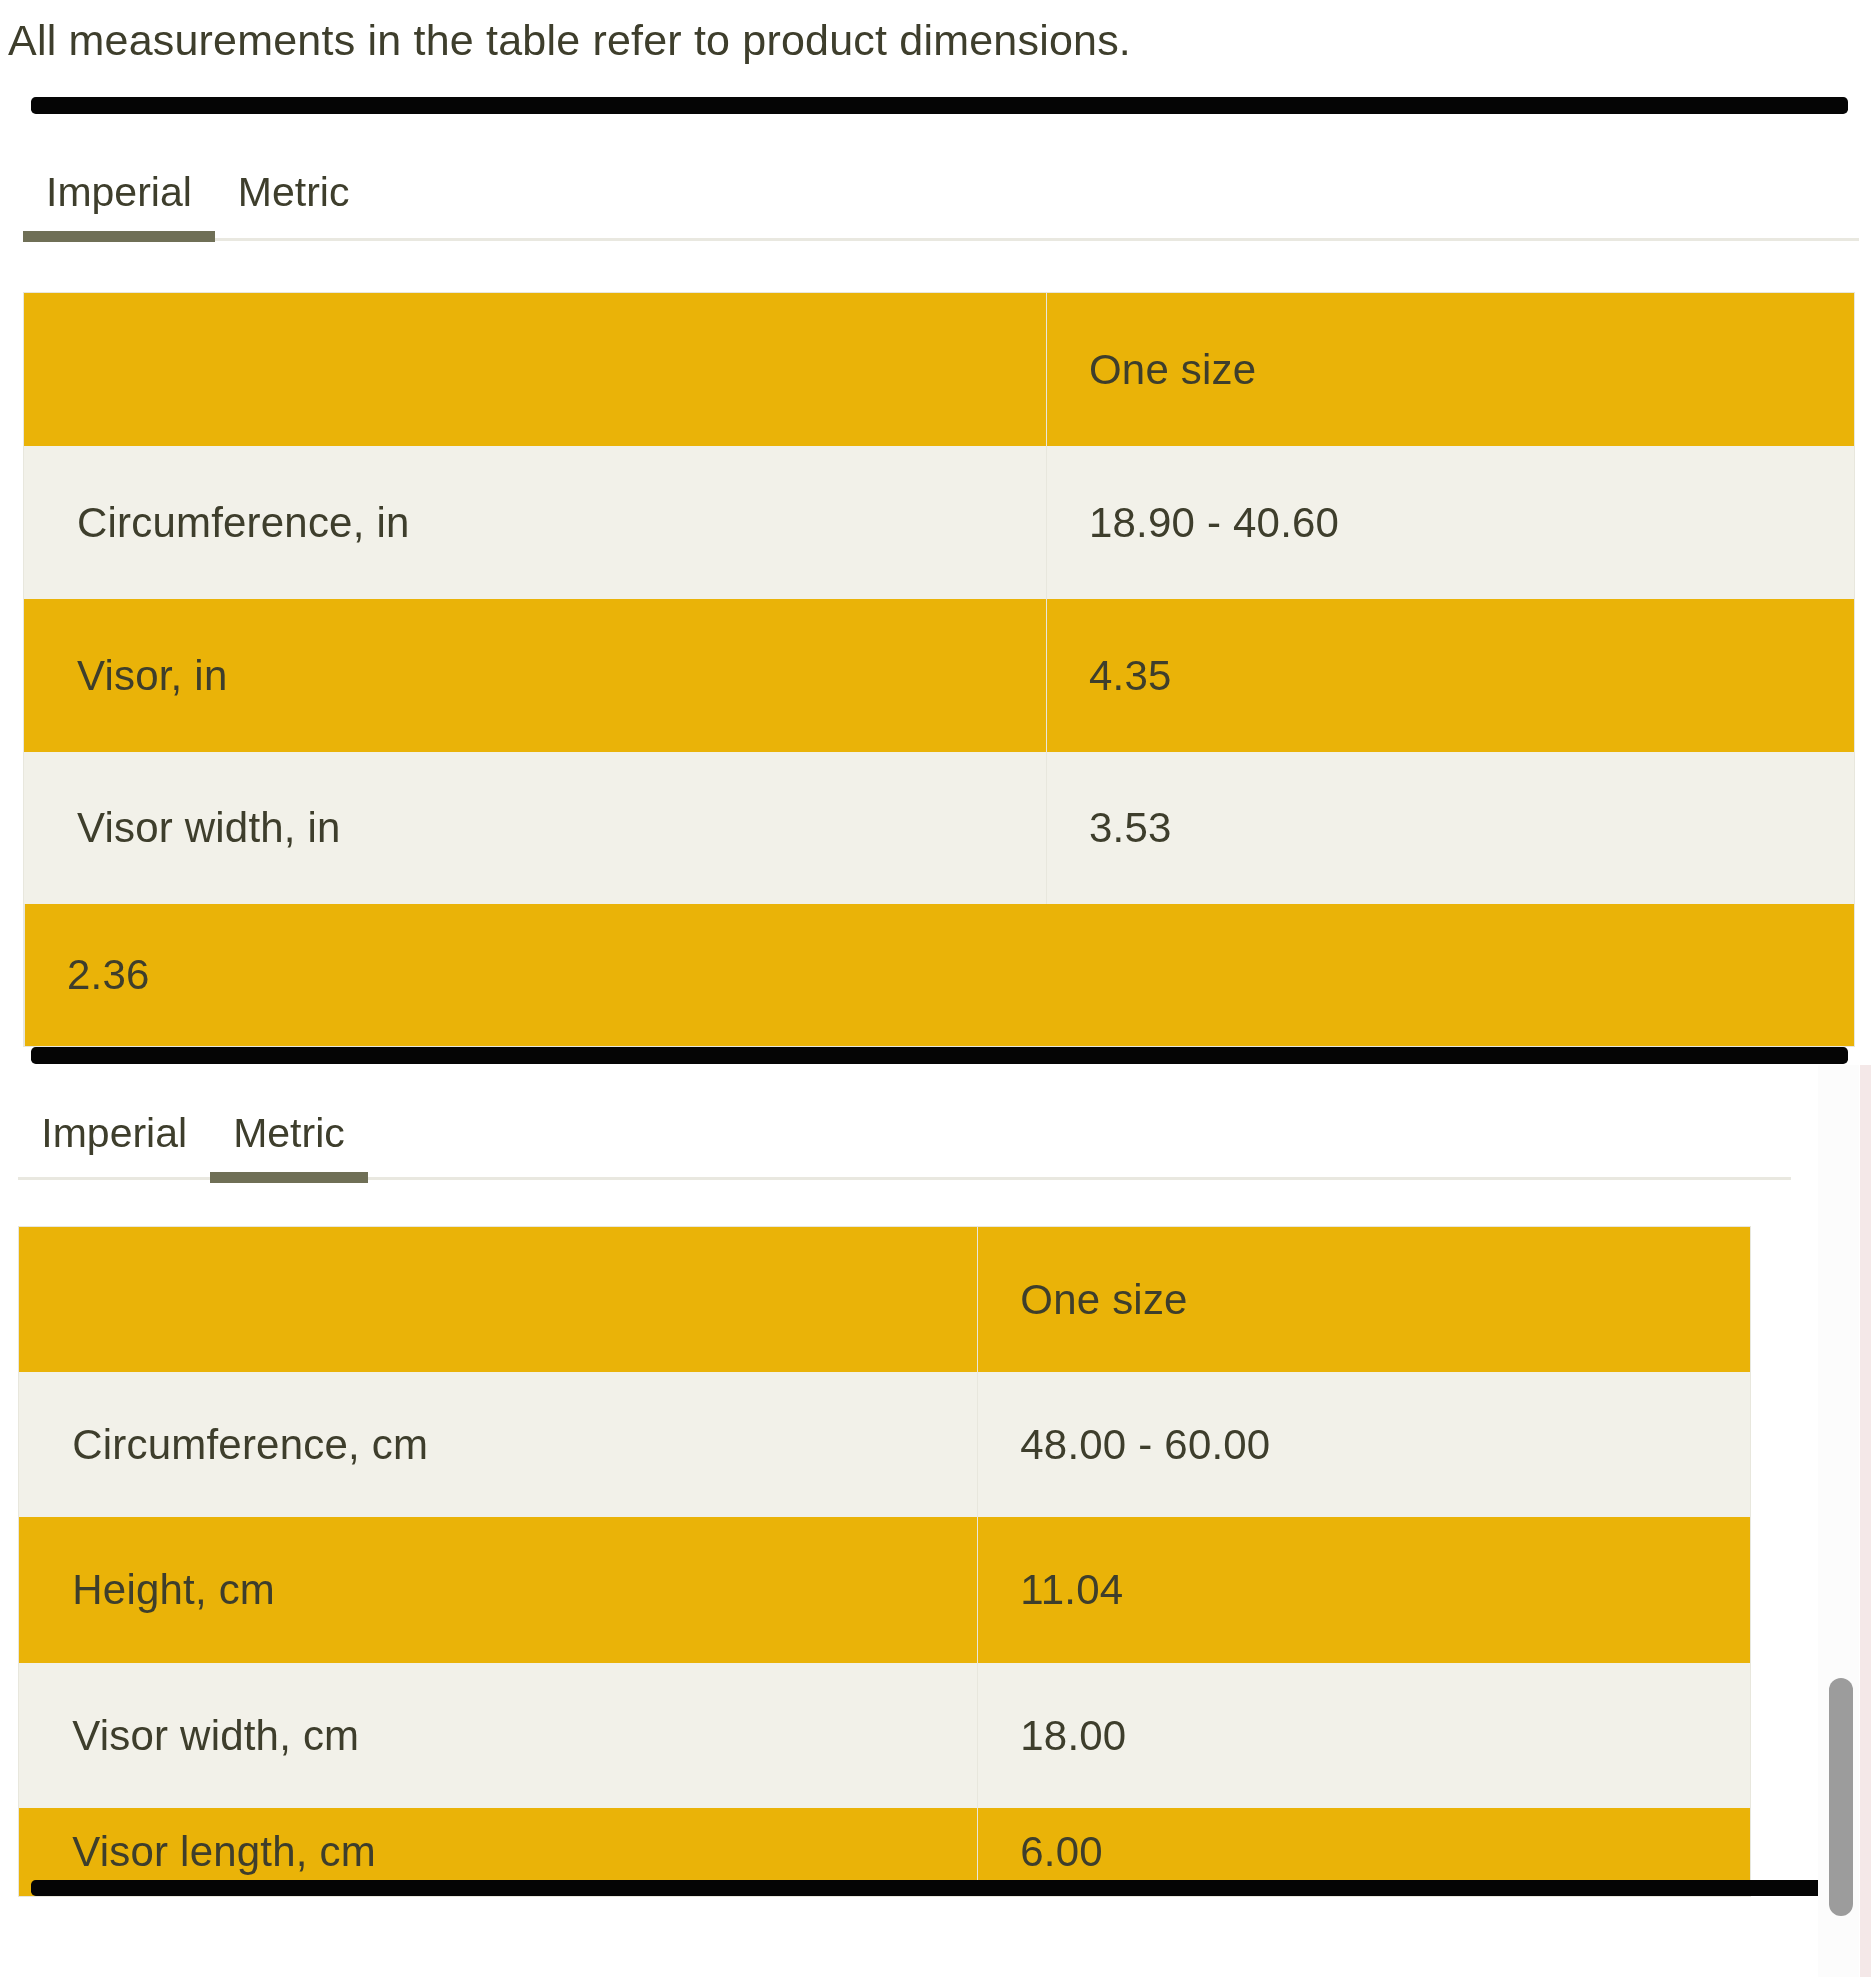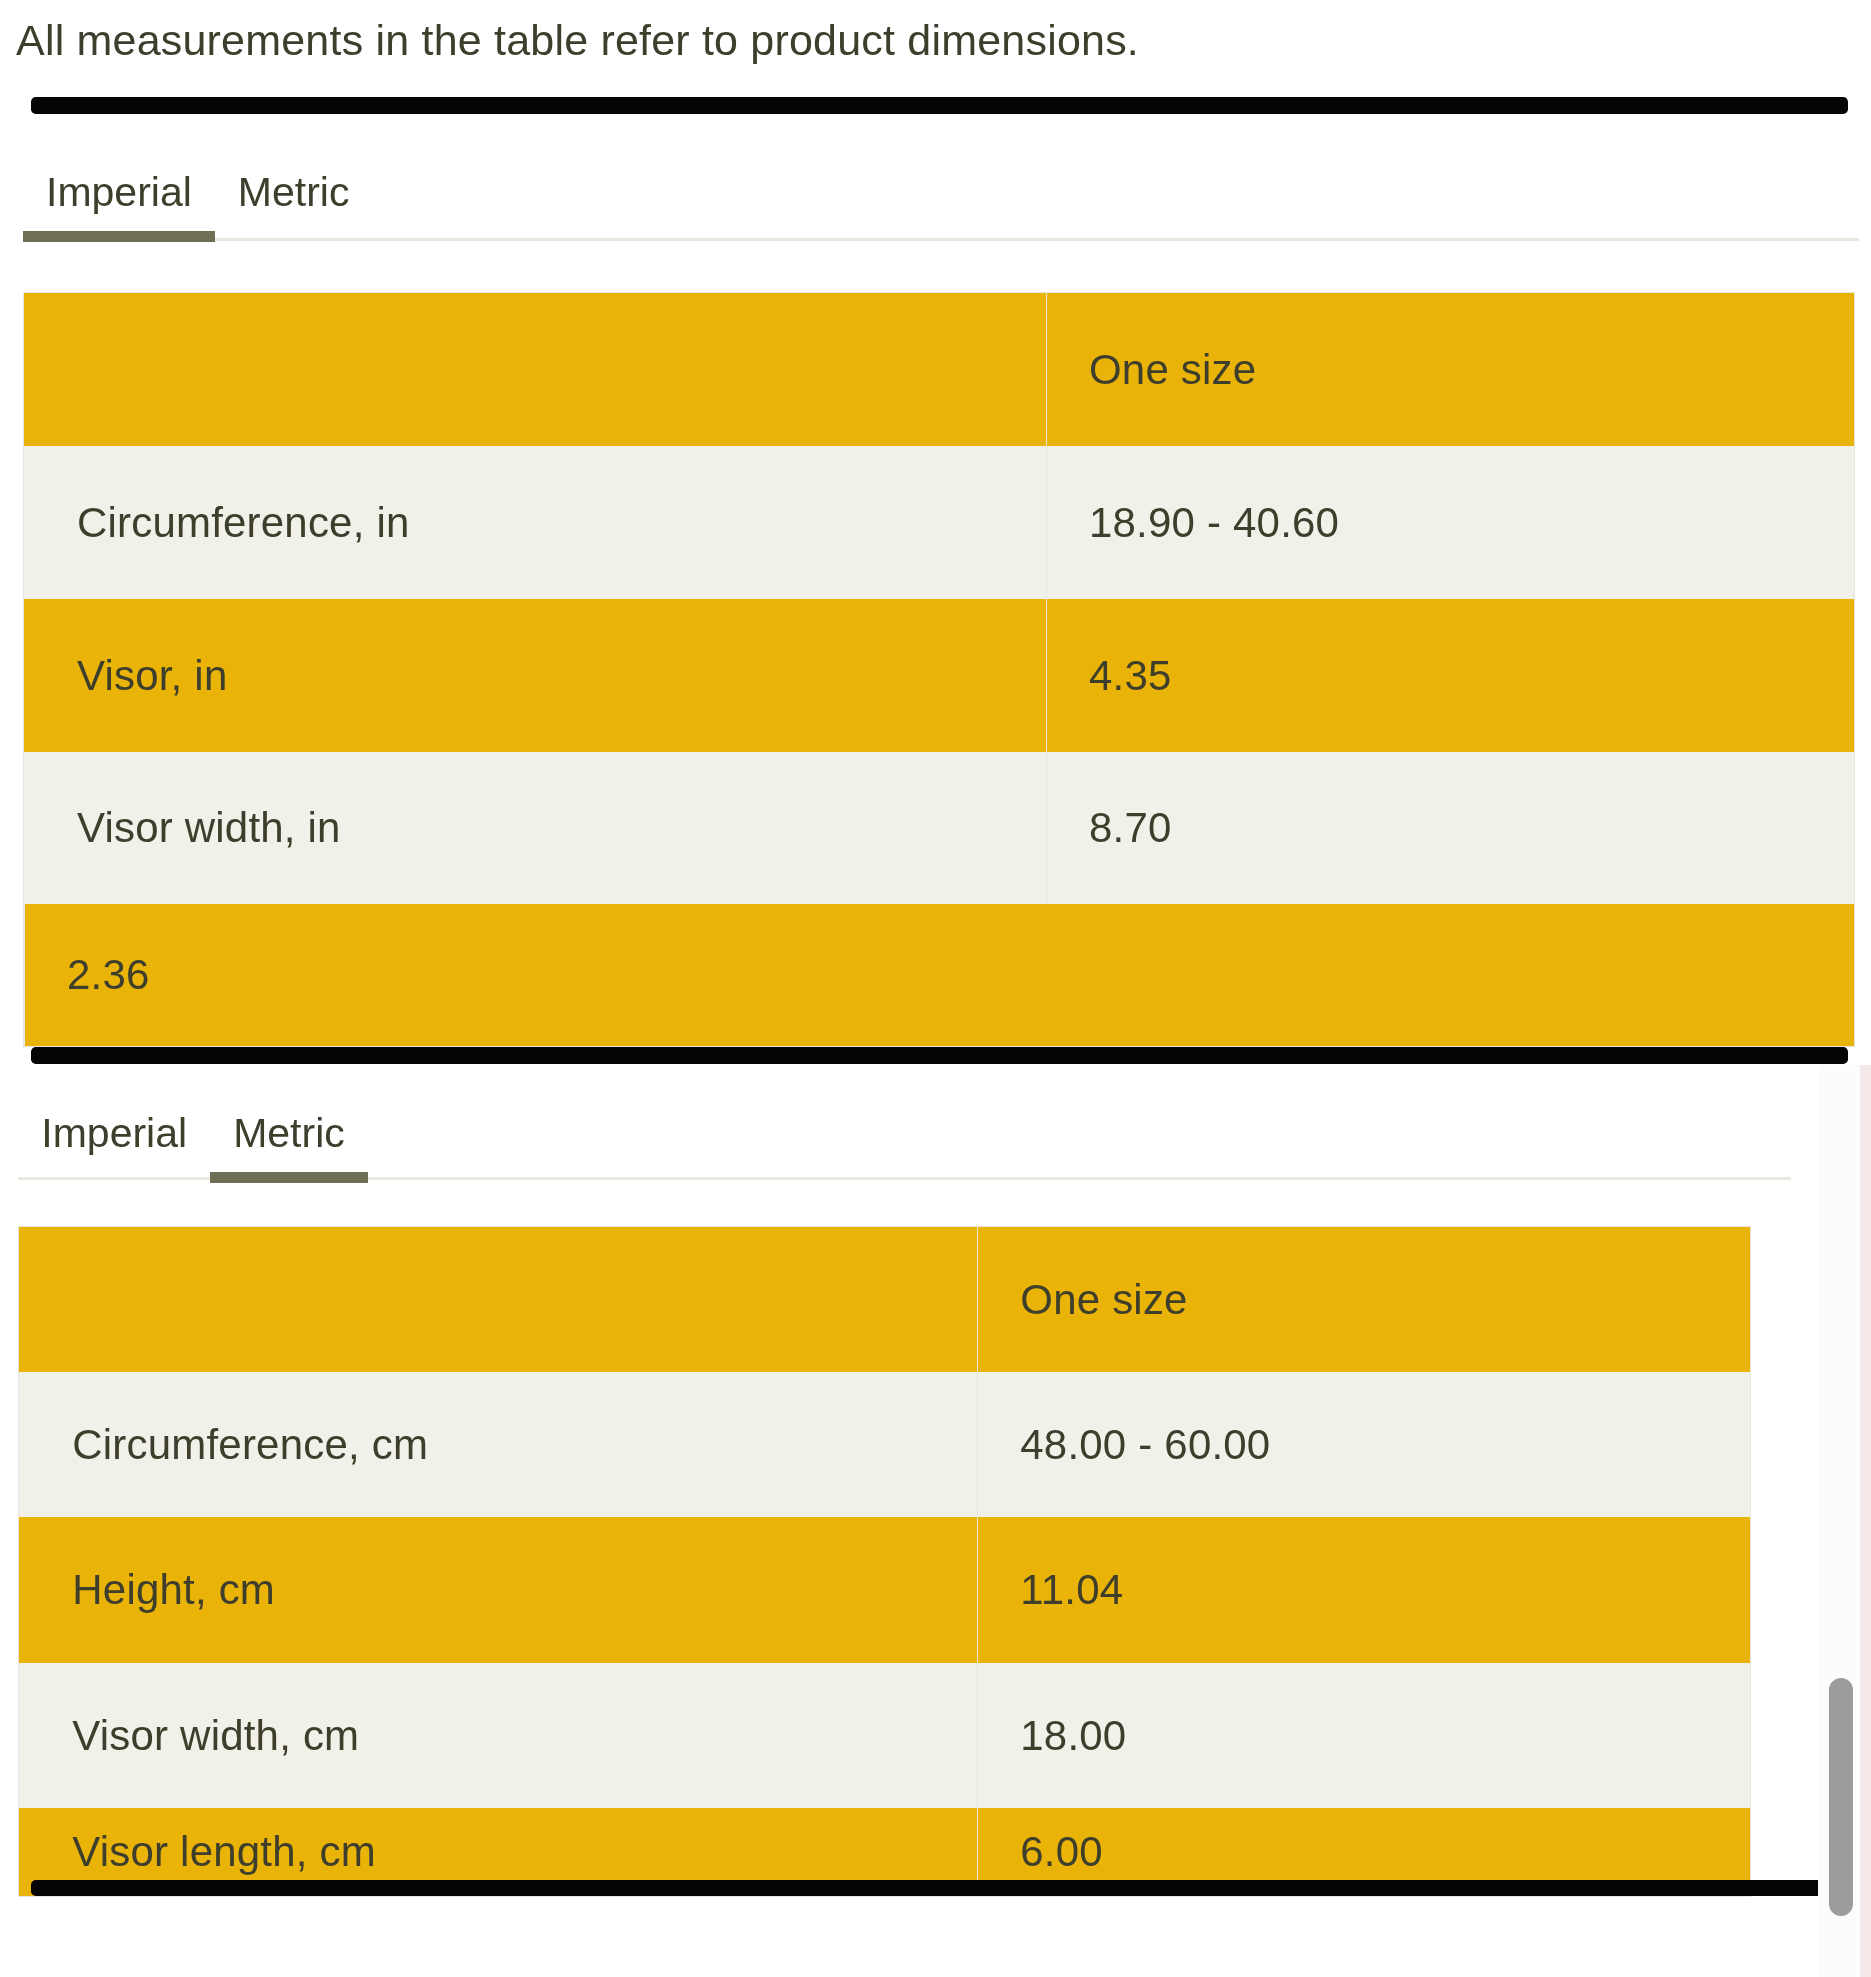--- a/index.html
+++ b/index.html
@@ -4,21 +4,21 @@
 <style>
   * { margin: 0; padding: 0; box-sizing: border-box; }
   html, body { width: 1871px; height: 1977px; background: #ffffff; overflow: hidden; }
   body {
     position: relative;
     font-family: "Liberation Sans", sans-serif;
     color: #3e3e2c;
   }
 
   .heading {
-    position: absolute; left: 16px; top: 15.4px;
+    position: absolute; left: 8px; top: 15.4px;
     font-size: 43px; line-height: 1.2; font-weight: 400;
     letter-spacing: 0.2px; color: #3e3e2c;
   }
 
   .black-bar {
     position: absolute; height: 17.4px; border-radius: 4.8px;
     background: #050505; z-index: 3;
   }
   .bar-1 { left: 31px; top: 97px;  width: 1817px; }
   .bar-2 { left: 31px; top: 1047px; width: 1817px; }
@@ -108,21 +108,21 @@
   <div class="t-row t-r0 shade">
     <div class="cell label">Circumference, in</div>
     <div class="cell value">18.90 - 40.60</div>
   </div>
   <div class="t-row t-r1">
     <div class="cell label">Visor, in</div>
     <div class="cell value">4.35</div>
   </div>
   <div class="t-row t-r2 shade">
     <div class="cell label">Visor width, in</div>
-    <div class="cell value">8.70</div>
+    <div class="cell value">3.53</div>
   </div>
   <div class="t-row t-r3">
     <div class="cell value">2.36</div>
   </div>
 </div>
 
 <div class="black-bar bar-2"></div>
 
 <div class="tab-line tab-line-2"></div>
 <div class="tablist tablist-2">

